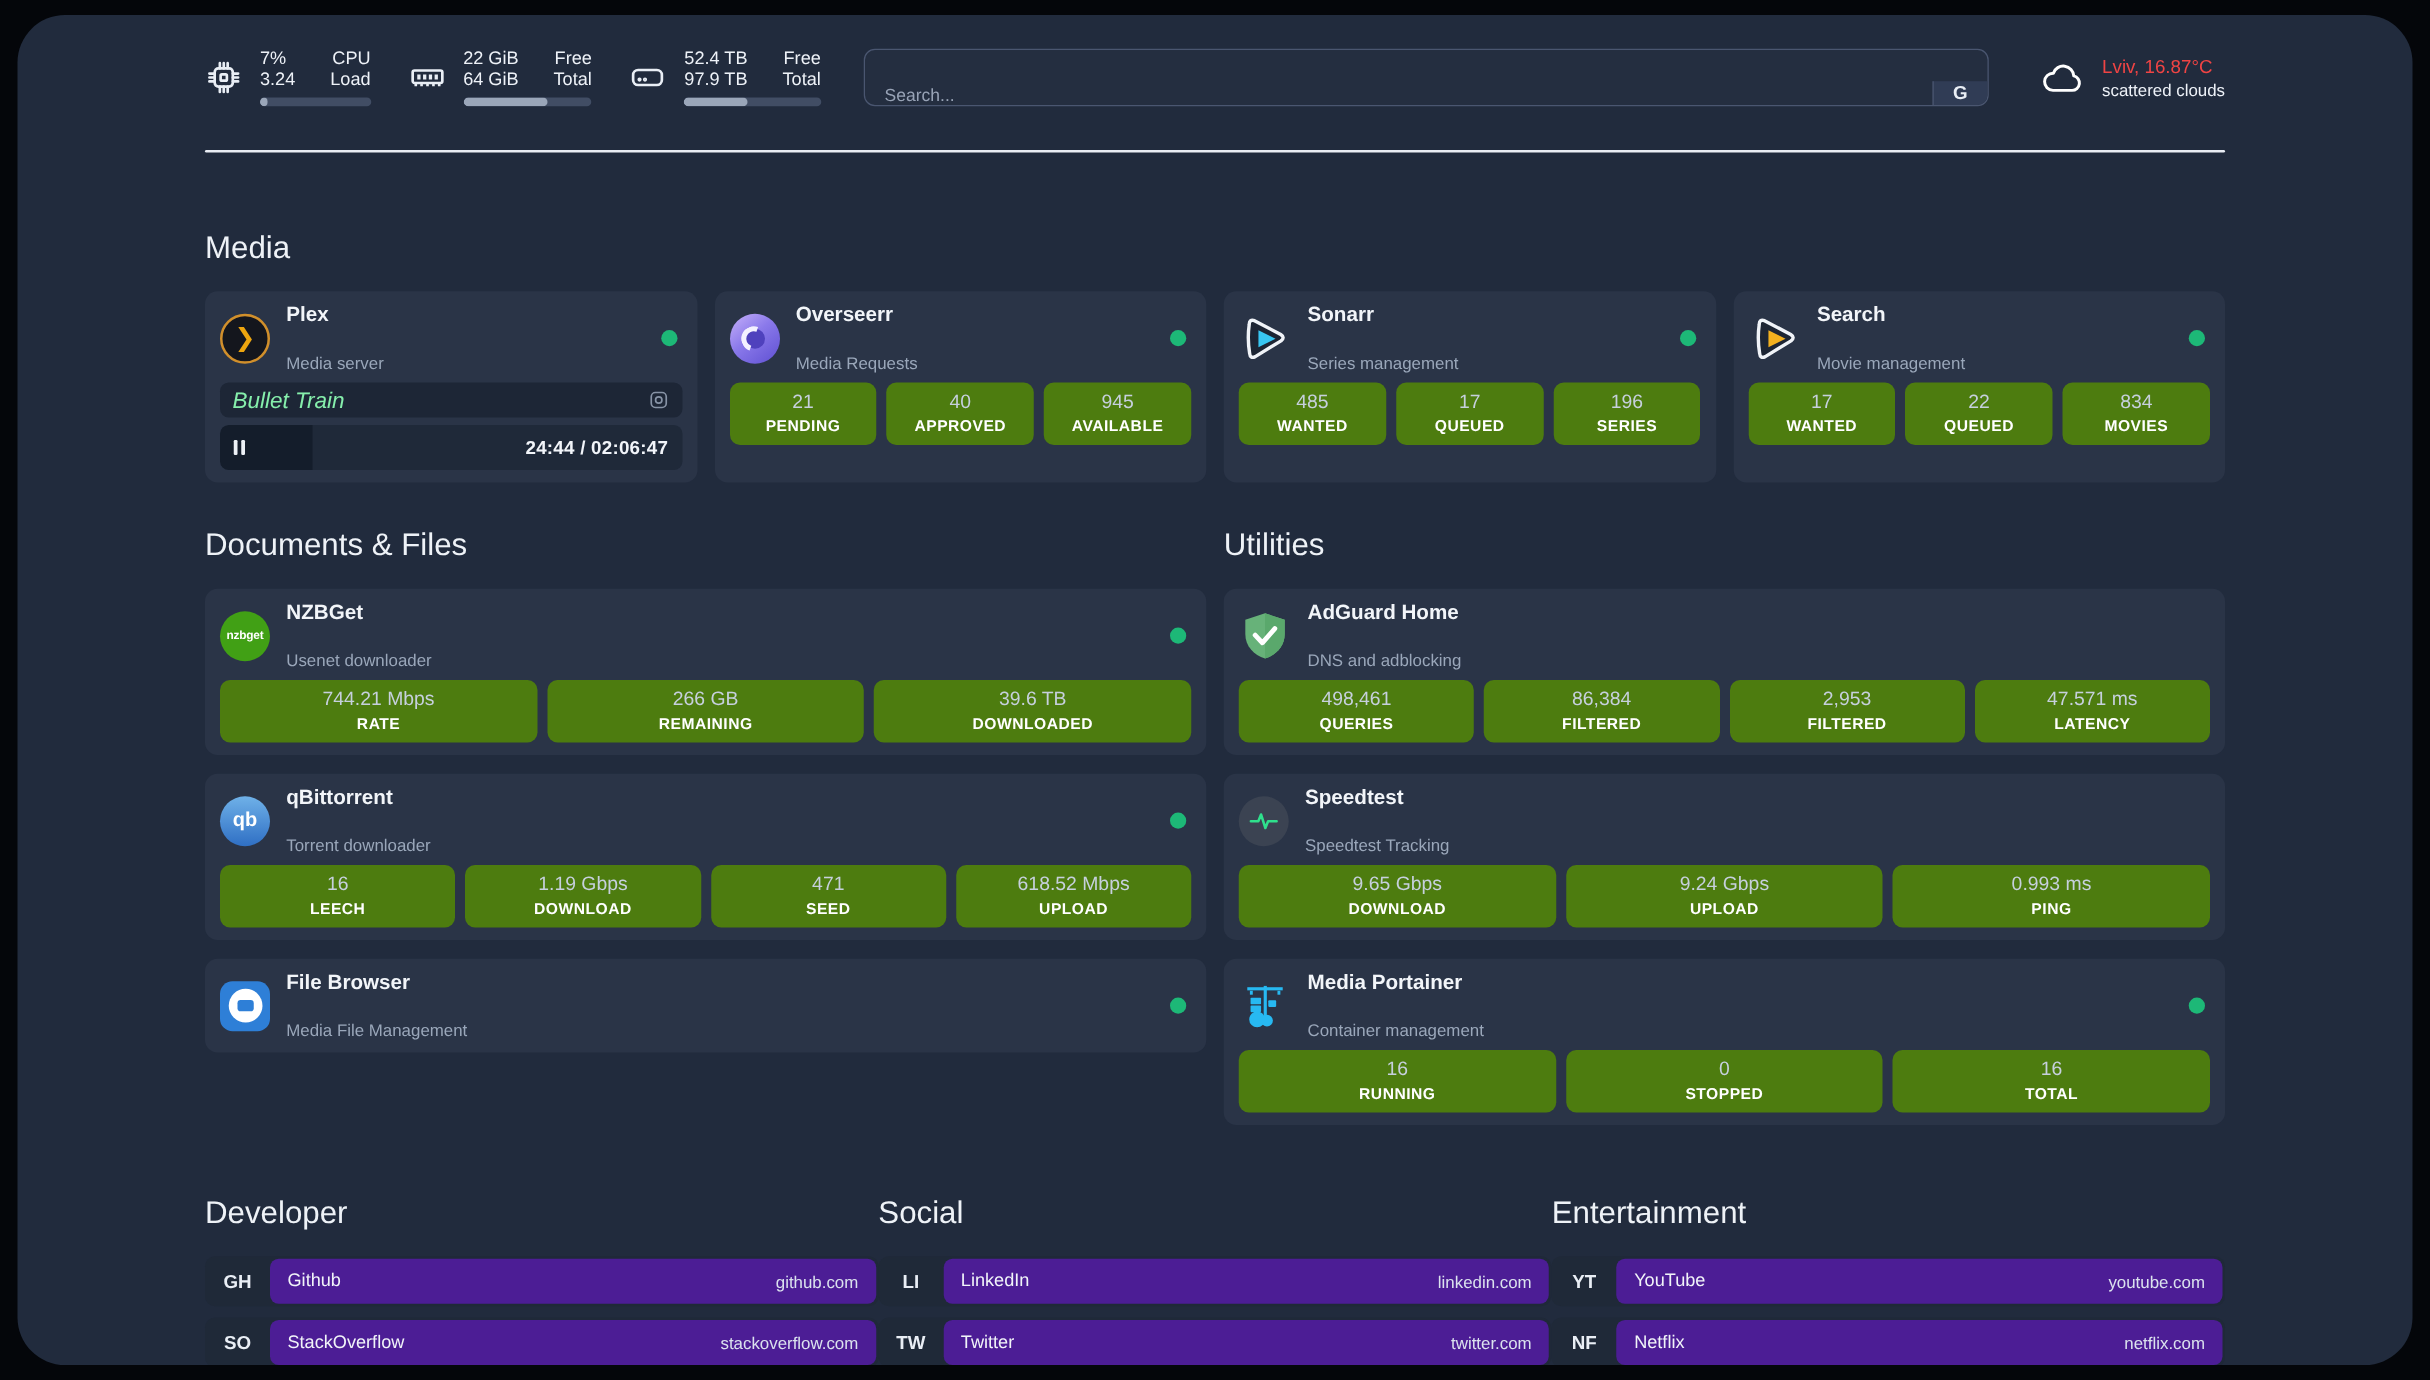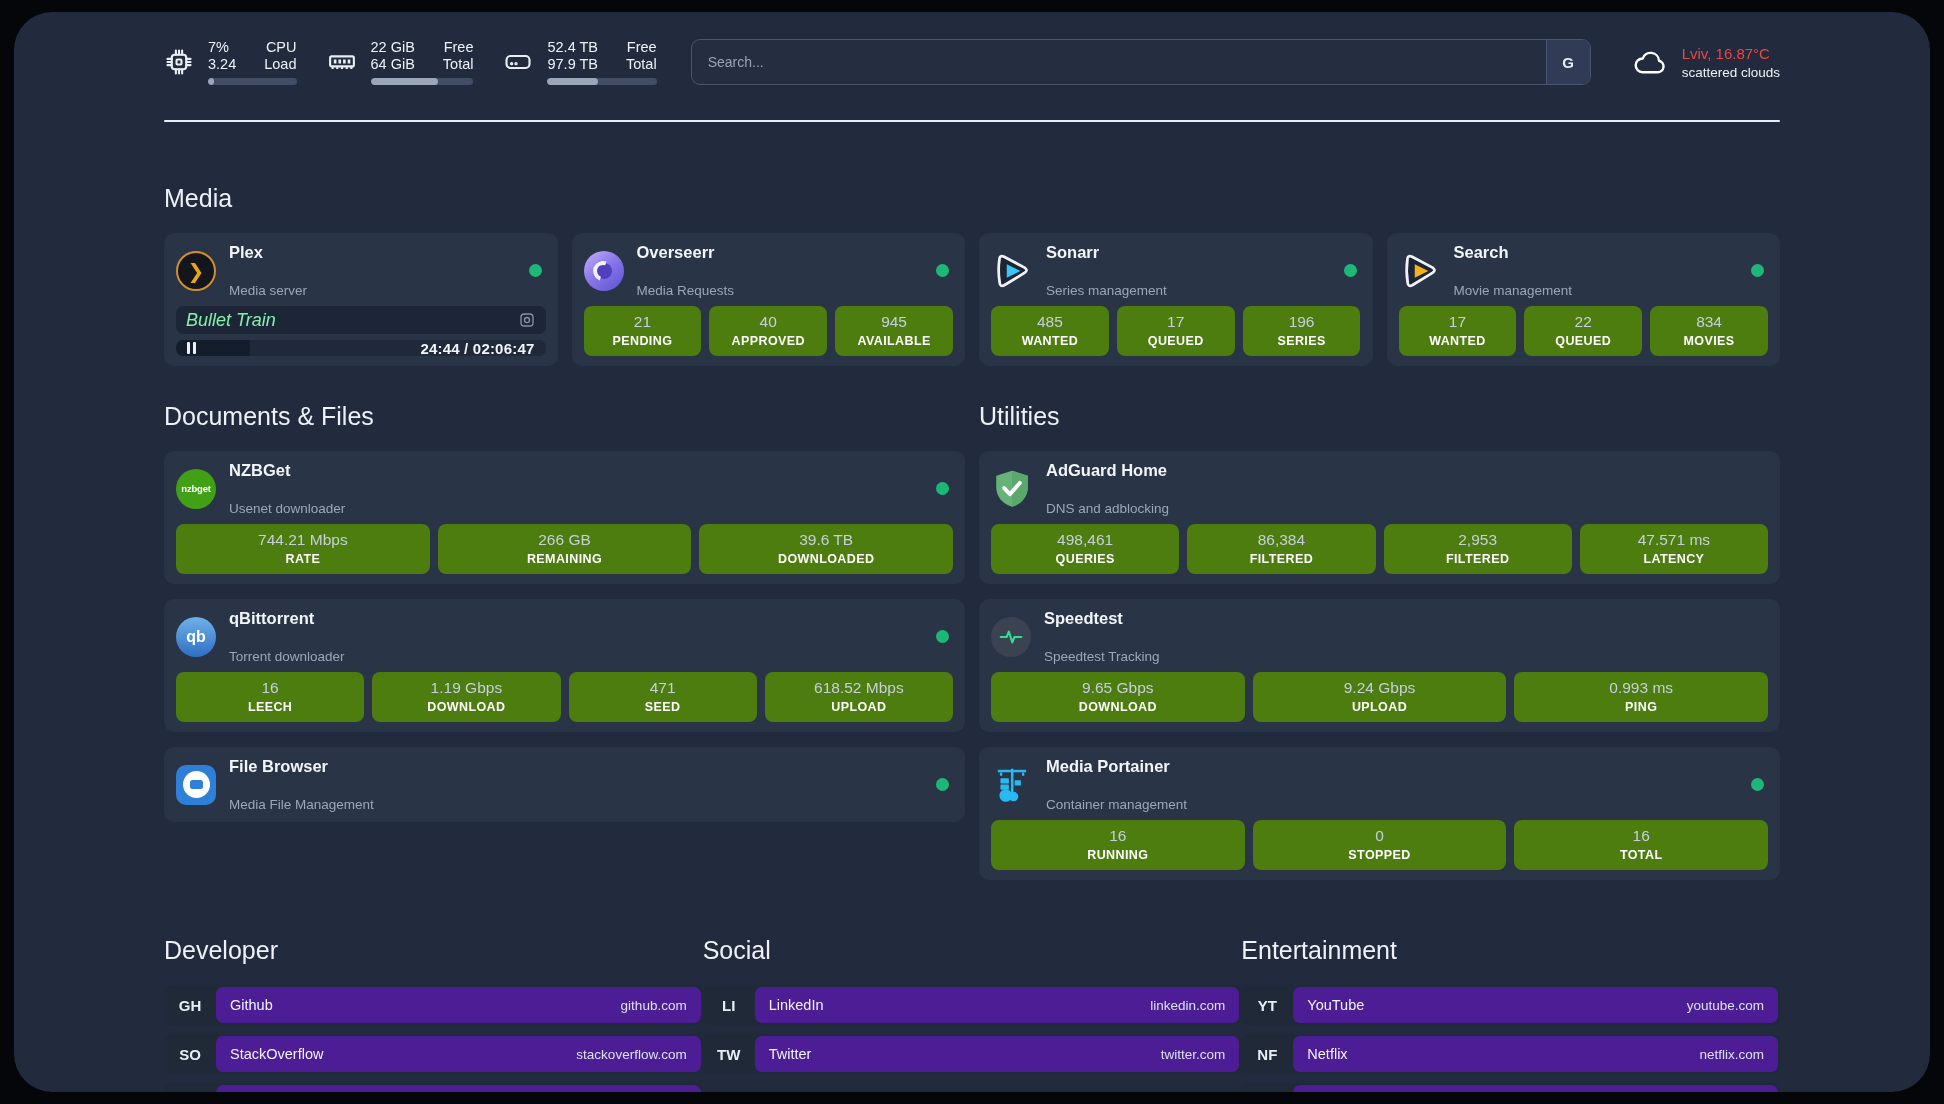--- a/index.html
+++ b/index.html
@@ -13,21 +13,21 @@
   .hstat{display:flex;align-items:center;gap:14px;}
   .hstat-icon{width:30px;height:30px;color:#e9eef5;flex:0 0 auto;}
   .hstat-icon svg{width:100%;height:100%;}
   .hstat-grid{display:grid;grid-template-columns:auto auto;column-gap:28px;row-gap:1px;
     font-size:14.5px;color:#eef2f8;align-items:center;}
   .hstat-lab{text-align:right;}
   .hstat-bar{grid-column:1/-1;height:7px;border-radius:4px;background:#414d64;margin-top:5px;overflow:hidden;}
   .hstat-fill{height:100%;background:#9aa6b9;border-radius:4px;}
 
   .searchwrap{flex:1;display:flex;height:46px;border:1.5px solid #4a5670;border-radius:9px;
-    overflow:hidden;background:#242e40;max-width:992px;box-sizing:border-box;}
+    overflow:hidden;background:#242e40;max-width:992px;box-sizing:border-box;align-items:flex-end;}
   .searchwrap input{flex:1;background:transparent;border:none;outline:none;padding:0 16px;
     color:#e6ecf5;font-size:14px;font-family:inherit;}
   .searchwrap input::placeholder{color:#98a3b6;}
   .gbtn{width:44px;background:#303c55;border:none;border-left:1.5px solid #4a5670;color:#e9eef5;
     font-size:15px;font-weight:600;cursor:pointer;font-family:inherit;}
 
   .weather{display:flex;align-items:center;gap:13px;margin-left:6px;}
   .weather-icon{width:38px;height:38px;color:#fff;}
   .weather-icon svg{width:100%;height:100%;}
   .weather-loc{font-size:15px;color:#ef4444;font-weight:500;}
@@ -74,21 +74,21 @@
   .fb-bar{width:13px;height:9px;background:#2e7fd7;border-radius:2.5px;}
   .speedtest-icon{width:40px;height:40px;border-radius:50%;background:#3b4352;padding:7px;}
 
   
   .player{margin-top:8px;display:flex;flex-direction:column;gap:6px;}
   .pt-row{height:28px;background:#1d2636;border-radius:7px;display:flex;align-items:center;
     justify-content:space-between;padding:0 10px;}
   .pt-title{font-size:18px;color:#86efac;font-style:italic;}
   .np-icon{width:18px;height:18px;color:#8793a6;cursor:pointer;}
   .np-icon svg{width:100%;height:100%;}
-  .pp-row{height:16px;background:#1f2939;border-radius:7px;position:relative;display:flex;
+  .pp-row{height:36px;background:#1f2939;border-radius:7px;position:relative;display:flex;
     align-items:center;overflow:hidden;cursor:pointer;}
   .pp-played{position:absolute;left:0;top:0;bottom:0;background:#141d2b;border-radius:7px 0 0 7px;}
   .pause{position:relative;z-index:1;margin-left:11px;display:flex;gap:3px;cursor:pointer;}
   .pause i{width:3px;height:12px;background:#edf1f7;border-radius:1px;display:block;}
   .pp-time{position:absolute;right:11px;font-size:15px;font-weight:700;color:#f2f5fa;letter-spacing:.2px;}
 
   
   .bookmarks{display:grid;grid-template-columns:repeat(3,1fr);margin-top:56px;}
   .bm-rows{display:flex;flex-direction:column;gap:9px;}
   .bm-row{display:flex;height:40px;background:#1f2938;border-radius:8px;overflow:hidden;

